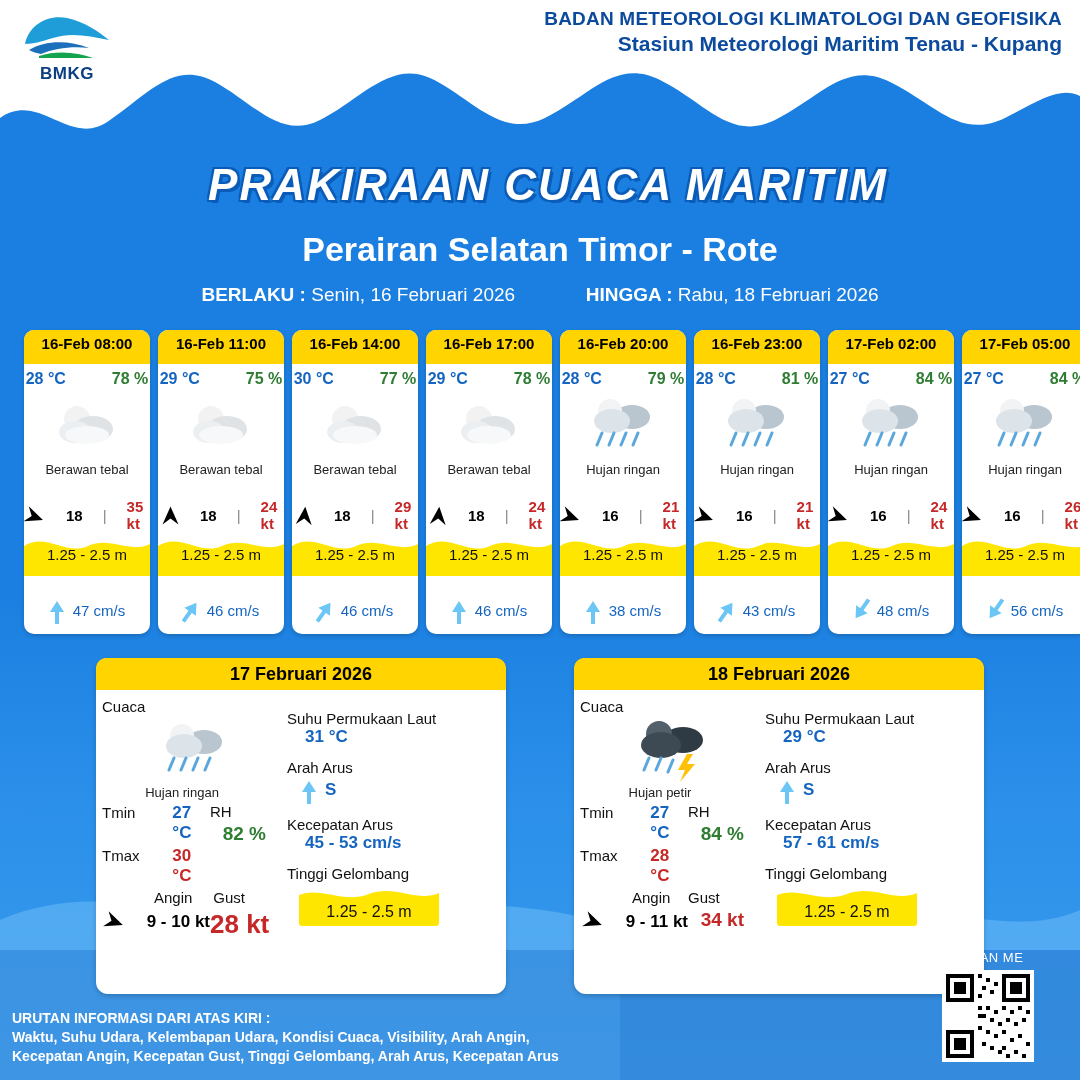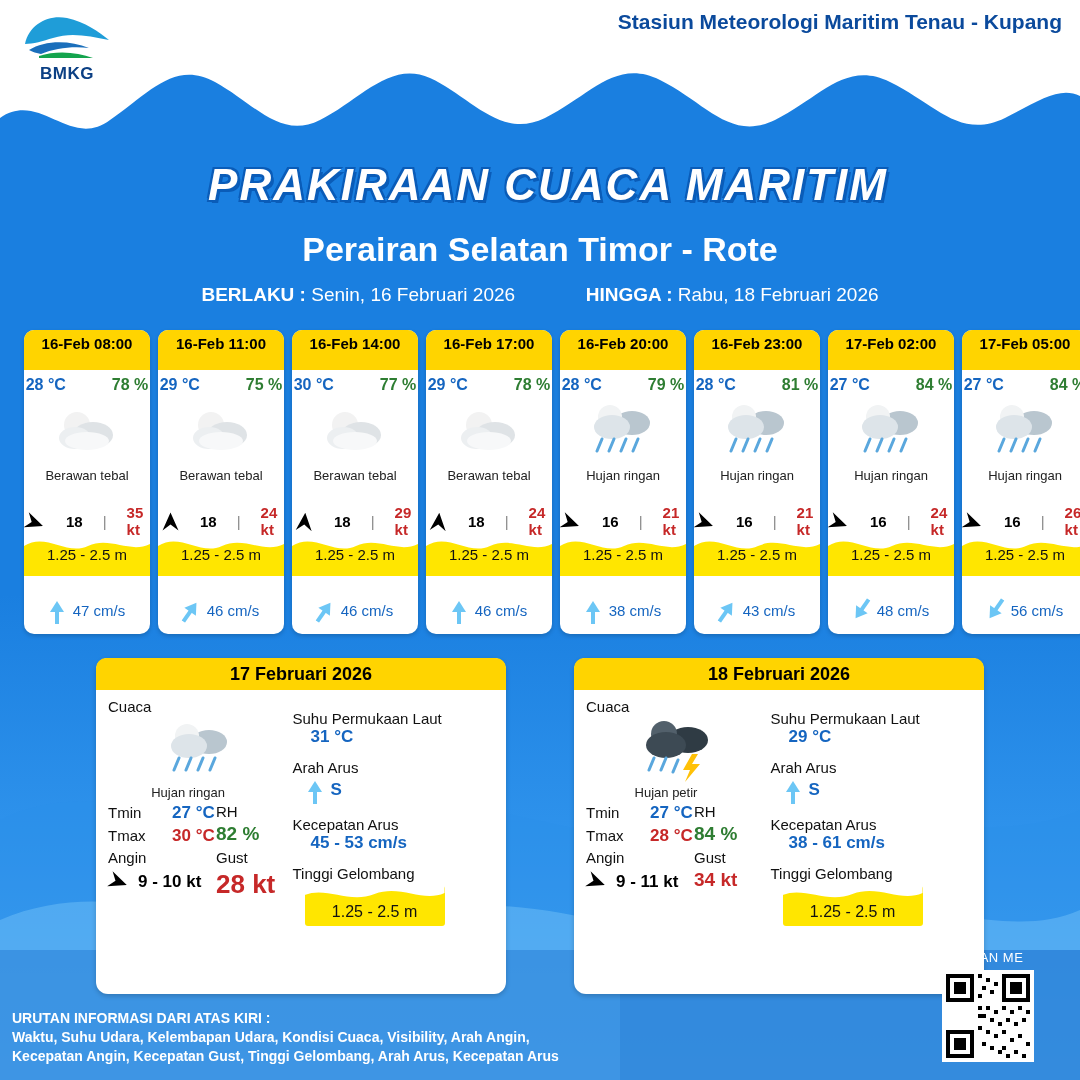--- a/index.html
+++ b/index.html
@@ -74,21 +74,21 @@
   .period-gap { display: inline-block; width: 60px; }
   
   .cards { position: absolute; left: 24px; top: 330px; display: flex; gap: 8px; }
   .card {
     width: 126px; background: #ffffff; border-radius: 10px; overflow: hidden;
     box-shadow: 0 2px 4px rgba(0,0,0,.18);
     position: relative; height: 304px;
   }
   .card-time {
     background: #ffd400; color: #000; font-weight: bold; font-size: 15px;
-    text-align: center; padding: 5px 0 18px;
+    text-align: center; padding: 5px 0 12px;
   }
   .card-tr {
     display: flex; justify-content: center; gap: 10px; padding-top: 6px;
     font-size: 16px; font-weight: bold;
   }
   .temp { color: #1565c0; }
   .hum { color: #2e7d32; margin-left: 36px; }
   .card-icon { height: 74px; display: flex; align-items: center; justify-content: center; }
   .card-cond { text-align: center; font-size: 13px; color: #222; height: 20px; }
   .card-wind {
@@ -119,27 +119,27 @@
     background: #ffffff; border-radius: 12px;
     box-shadow: 0 2px 5px rgba(0,0,0,.2);
   }
   .day-panel.left { left: 96px; }
   .day-panel.right { left: 574px; }
   .day-head {
     background: #ffd400; border-radius: 10px 10px 0 0;
     font-size: 18px; font-weight: bold; text-align: center; padding: 6px 0 5px;
     margin: 0 0 0 0;
   }
-  .day-body { display: flex; padding: 8px 14px 0 12px; }
+  .day-body { display: flex; padding: 8px 14px 0 6px; }
   .day-col-l { width: 185px; }
   .day-col-r { width: 200px; }
   .lbl { font-size: 15px; color: #111; }
   .day-icon { height: 70px; display: flex; align-items: center; justify-content: center; }
   .day-cond { font-size: 13px; color: #222; text-align: center; width: 160px; }
-  .kv { display: flex; align-items: baseline; gap: 8px; margin-top: 3px; }
+  .kv { display: flex; align-items: baseline; gap: 21px; margin-top: 3px; justify-content: flex-end; }
   .kv .k { font-size: 15px; color: #111; width: 56px; }
   .kv .v { font-size: 17px; font-weight: bold; }
   .v-blue { color: #1565c0; }
   .v-green { color: #2e7d32; }
   .v-red { color: #c62828; }
   .v-black { color: #000; }
   .two-col { display: flex; }
   .two-col > div:first-child { width: 108px; }
   .r-line { font-size: 15px; color: #111; margin-top: 12px; }
   .r-val { font-size: 17px; color: #1565c0; font-weight: bold; margin-left: 18px; }
@@ -182,20 +182,21 @@
 <div class="logo">
   <svg width="96" height="54" viewBox="0 0 96 54">
     <path d="M6,34 C10,14 30,4 48,8 C66,12 80,22 90,30 C70,26 52,22 34,28 C24,31 14,34 6,34 Z" fill="#1f9dd8"></path>
     <path d="M10,40 C26,30 50,30 70,38 C54,36 36,38 22,44 C18,43 13,42 10,40 Z" fill="#1b6fbb"></path>
     <path d="M20,46 C38,40 58,42 74,48 L20,48 Z" fill="#14a44d"></path>
   </svg>
   <div class="logo-text">BMKG</div>
 </div>
 
 <div class="header-text">
+  <div class="header-line1">BADAN METEOROLOGI KLIMATOLOGI DAN GEOFISIKA</div>
   <div class="header-line2">Stasiun Meteorologi Maritim Tenau - Kupang</div>
 </div>
 
 <div class="title-main">PRAKIRAAN CUACA MARITIM</div>
 <div class="title-sub">Perairan Selatan Timor - Rote</div>
 <div class="title-period">
   <b>BERLAKU :</b>
   <span>Senin, 16 Februari 2026</span>
   <span class="period-gap"></span>
   <b>HINGGA :</b>
@@ -652,21 +653,21 @@
         <div class="r-val">29 °C</div>
         <div class="r-line">Arah Arus</div>
         <div class="arrow-row">
           <span style="display:inline-block;transform:rotate(180deg);"><svg width="16" height="24" viewBox="0 0 16 24">
               <path d="M8,0 L8,14" stroke="#6cc6f5" stroke-width="4"></path>
               <path d="M1,12 L8,23 L15,12 Z" fill="#6cc6f5"></path>
             </svg></span>
           <span class="r-val-b">S</span>
         </div>
         <div class="r-line">Kecepatan Arus</div>
-        <div class="r-val">38  - 61 cm/s</div>
+        <div class="r-val">57  - 61 cm/s</div>
         <div class="r-line">Tinggi Gelombang</div>
         <div class="wave-pill">
           <span>1.25 - 2.5 m</span>
         </div>
       </div>
     </div>
   </div>
 
 <div class="footer-note">
   <div class="t1">URUTAN INFORMASI DARI ATAS KIRI :</div>

